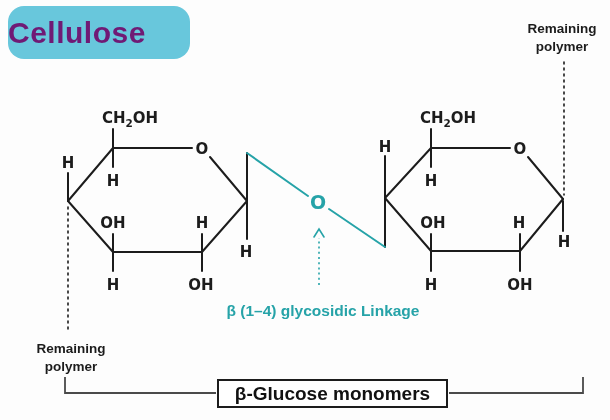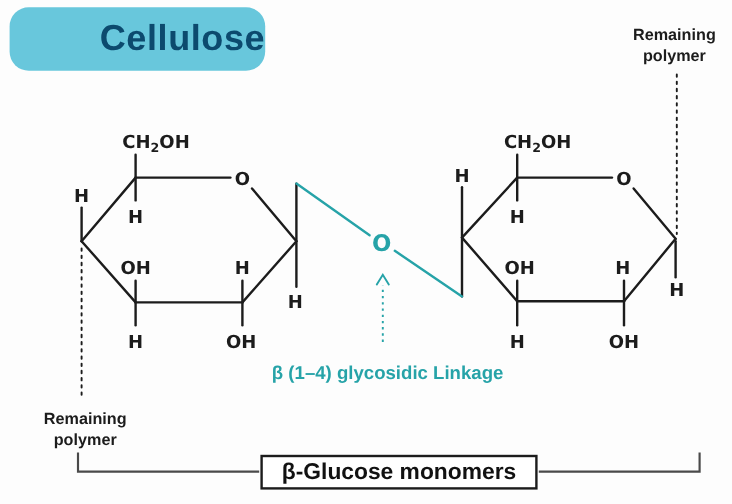--- a/index.html
+++ b/index.html
@@ -19,24 +19,24 @@
 
   
   .atom{font-family:"DejaVu Sans","Liberation Sans",sans-serif;font-weight:bold;font-size:15px;fill:#1c1c1c;text-anchor:middle;}
   .ring-o{font-family:"DejaVu Sans","Liberation Sans",sans-serif;font-weight:bold;font-size:15px;fill:#1c1c1c;text-anchor:middle;}
   .teal-o{font-family:"DejaVu Sans","Liberation Sans",sans-serif;font-weight:bold;font-size:19px;fill:#26a3a8;text-anchor:middle;}
   .linkage-label{font-family:"Liberation Sans",sans-serif;font-weight:bold;font-size:15.5px;fill:#26a3a8;text-anchor:middle;}
   .polymer-label{font-family:"Liberation Sans",sans-serif;font-weight:bold;font-size:13.5px;fill:#1c1c1c;text-anchor:middle;}
 
   
   .title-badge{
-    position:absolute;left:8px;top:6px;width:213px;height:53px;
+    position:absolute;left:8px;top:6px;width:182px;height:53px;
     background:#68c7dc;border-radius:16px;
-    display:flex;align-items:center;justify-content:flex-end;
-    font-weight:bold;font-size:30px;color:#0c4a6e;letter-spacing:0.5px;
+    display:flex;align-items:center;justify-content:flex-start;
+    font-weight:bold;font-size:30px;color:#701a75;letter-spacing:0.5px;
   }
   .monomers-box{
     position:absolute;left:217px;top:379px;width:231px;height:29px;
     background:#ffffff;border:2px solid #1c1c1c;box-sizing:border-box;
     display:flex;align-items:center;justify-content:center;
     font-weight:bold;font-size:19px;color:#111;
   }
 </style>
 </head>
 <body>

